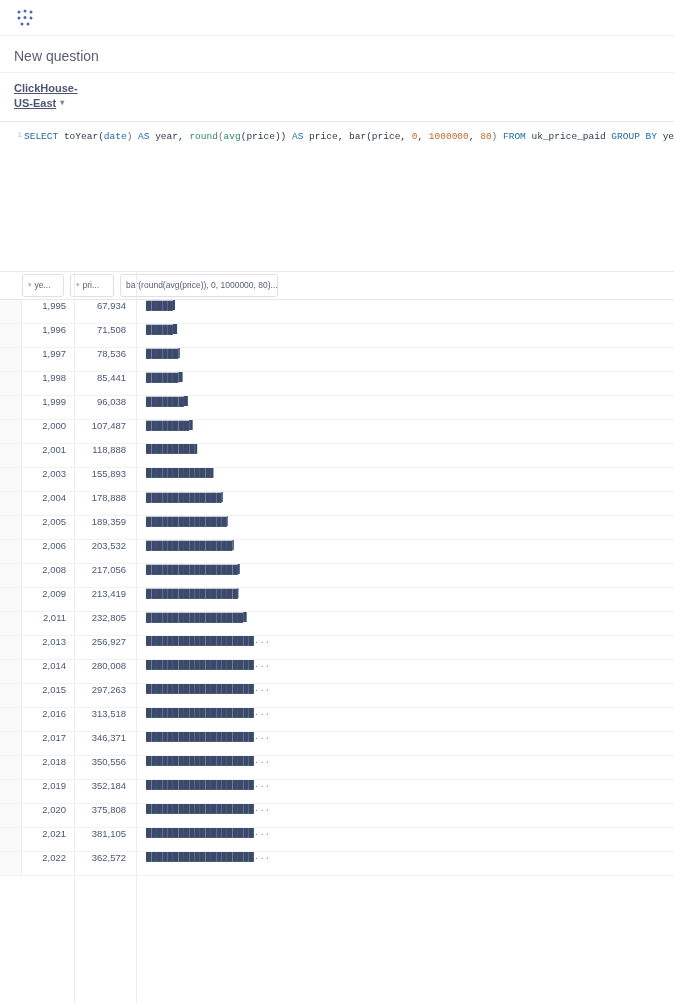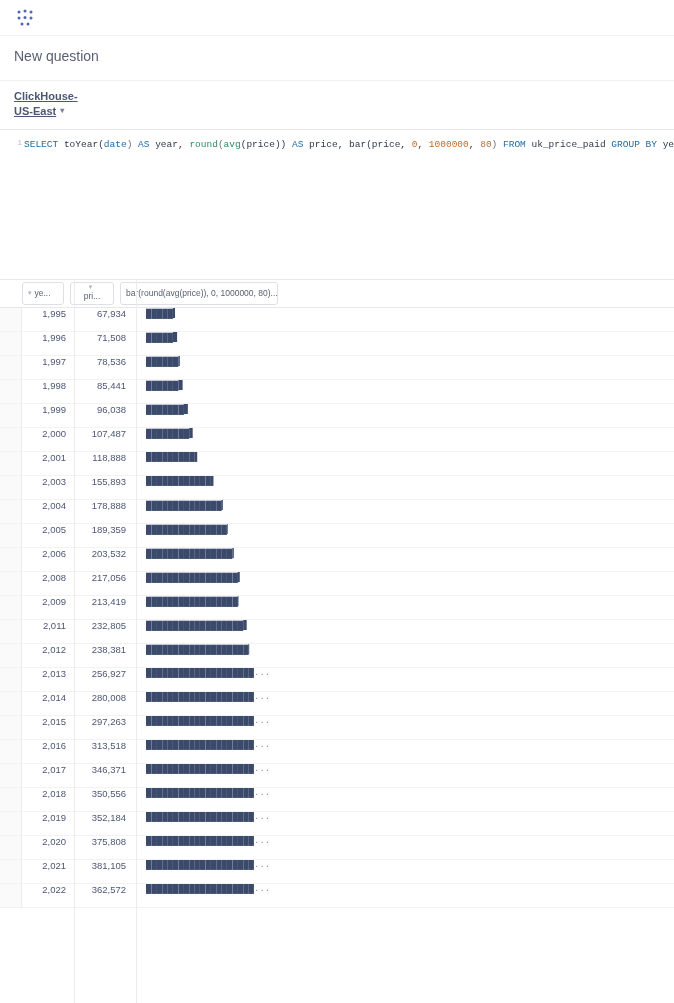--- a/index.html
+++ b/index.html
@@ -20,21 +20,21 @@
     padding: 0 14px;
     border-bottom: 1px solid #f0f0f2;
   }
   .logo {
     width: 22px; height: 22px;
     display: flex; align-items: center; justify-content: center;
   }
 
   
   .question-header {
-    padding: 12px 14px 16px 14px;
+    padding: 12px 14px 8px 14px;
     border-bottom: 1px solid #f0f0f2;
   }
   .question-title {
     font-size: 14px;
     color: #5a6072;
     font-weight: normal;
   }
 
   
   .source-row {
@@ -116,21 +116,21 @@
     background: #fff;
     overflow: hidden;
     white-space: nowrap;
   }
   .th .sortglyph {
     font-size: 7px;
     color: #b0b4c2;
     margin-right: 3px;
   }
   .th-year  { width: 42px; justify-content: flex-start; }
-  .th-price { width: 44px; justify-content: flex-start; flex-direction: column; }
+  .th-price { width: 44px; justify-content: flex-start; }
   .th-bar   { width: 158px; }
 
   .row {
     display: flex;
     height: 24px;
     border-bottom: 1px solid #f2f2f5;
     font-size: 9.5px;
   }
   .cell-index {
     width: 22px;
@@ -309,26 +309,20 @@
         <div class="cell-bar"><span class="bar-inner">█████████████████▏</span></div>
       </div>
       <div class="row">
         <div class="cell-index"></div>
         <div class="cell-year">2,011</div>
         <div class="cell-price">232,805</div>
         <div class="cell-bar"><span class="bar-inner">██████████████████▋</span></div>
       </div>
       <div class="row">
         <div class="cell-index"></div>
-        <div class="cell-year">2,012</div>
-        <div class="cell-price">238,381</div>
-        <div class="cell-bar"><span class="bar-inner">███████████████████▏</span></div>
-      </div>
-      <div class="row">
-        <div class="cell-index"></div>
         <div class="cell-year">2,013</div>
         <div class="cell-price">256,927</div>
         <div class="cell-bar"><span class="bar-inner">████████████████████</span><span class="ellip">...</span></div>
       </div>
       <div class="row">
         <div class="cell-index"></div>
         <div class="cell-year">2,014</div>
         <div class="cell-price">280,008</div>
         <div class="cell-bar"><span class="bar-inner">████████████████████</span><span class="ellip">...</span></div>
       </div>

